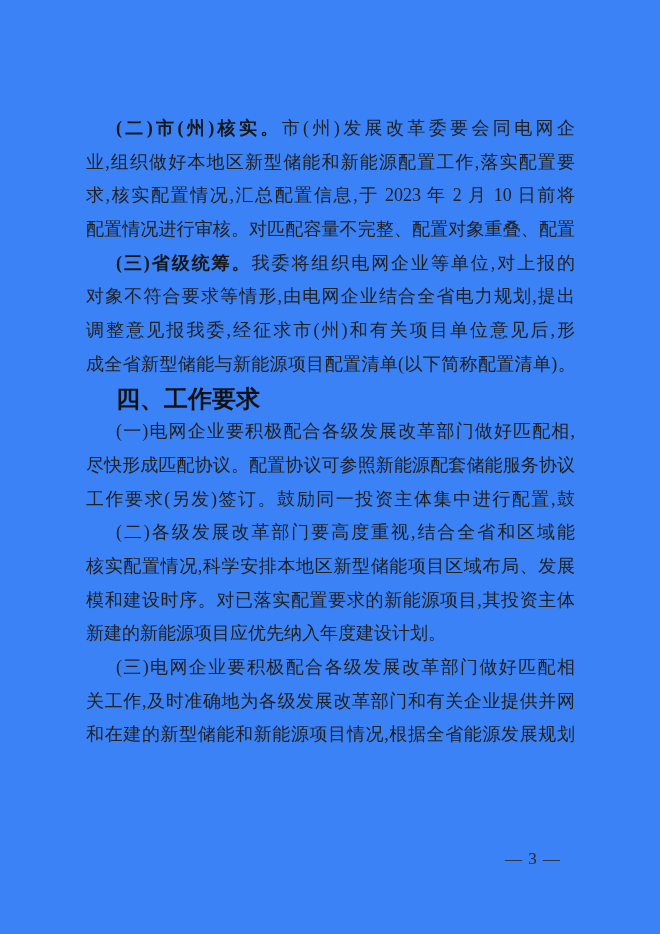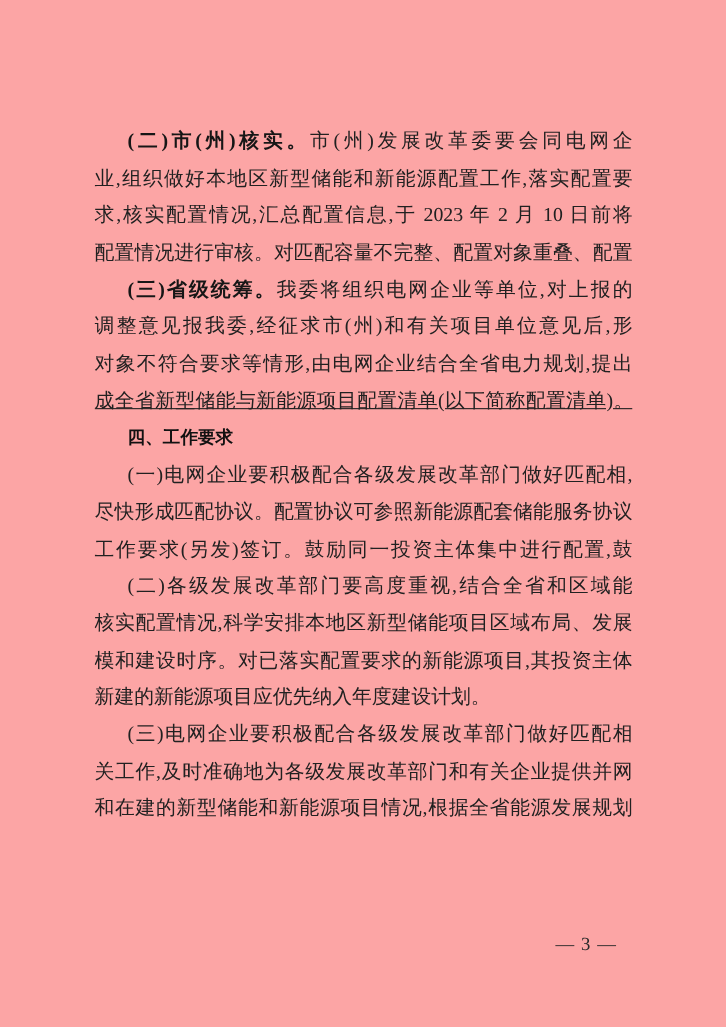--- a/index.html
+++ b/index.html
@@ -4,21 +4,21 @@
 <style>
   html, body {
     margin: 0;
     padding: 0;
     background: #e8e8e8;
   }
   .page {
     position: relative;
     width: 660px;
     height: 934px;
-    background: #fca5a5;
+    background: #3b82f6;
     overflow: hidden;
     font-family: "Liberation Serif", "DejaVu Serif", serif;
     color: #212121;
   }
   .content {
     position: absolute;
     left: 86px;
     top: 112px;
     width: 489px;
   }
@@ -33,30 +33,29 @@
   .line.justify {
     white-space: normal;
     text-align: justify;
     text-align-last: justify;
   }
   .line.indent {
     padding-left: 30px;
   }
   .line.tight {
     letter-spacing: -0.7px;
-    text-decoration: underline;
   }
   .line .lead-bold {
     font-weight: bold;
     color: #161616;
   }
   .line.heading {
     font-family: "Liberation Sans", "DejaVu Sans", sans-serif;
     font-weight: bold;
-    font-size: 16px;
+    font-size: 24px;
     color: #111111;
   }
   .page-footer {
     position: absolute;
     left: 86px;
     top: 849px;
     width: 489px;
     text-align: right;
     padding-right: 14px;
     box-sizing: border-box;
@@ -70,22 +69,22 @@
 
 <div class="page">
   <div class="content">
 
     <div class="line justify indent"><span class="lead-bold">(二)市(州)核实。</span><span>市(州)发展改革委要会同电网企</span></div>
     <div class="line justify">业,组织做好本地区新型储能和新能源配置工作,落实配置要</div>
     <div class="line justify">求,核实配置情况,汇总配置信息,于 2023 年 2 月 10 日前将</div>
 
     <div class="line justify">配置情况进行审核。对匹配容量不完整、配置对象重叠、配置</div>
     <div class="line justify indent"><span class="lead-bold">(三)省级统筹。</span><span>我委将组织电网企业等单位,对上报的</span></div>
+    <div class="line justify">对象不符合要求等情形,由电网企业结合全省电力规划,提出</div>
     <div class="line justify">调整意见报我委,经征求市(州)和有关项目单位意见后,形</div>
-    <div class="line justify">对象不符合要求等情形,由电网企业结合全省电力规划,提出</div>
     <div class="line justify tight">成全省新型储能与新能源项目配置清单(以下简称配置清单)。</div>
 
     <div class="line heading indent">四、工作要求</div>
 
     <div class="line justify indent">(一)电网企业要积极配合各级发展改革部门做好匹配相,</div>
     <div class="line justify">尽快形成匹配协议。配置协议可参照新能源配套储能服务协议</div>
     <div class="line justify">工作要求(另发)签订。鼓励同一投资主体集中进行配置,鼓</div>
 
     <div class="line justify indent">(二)各级发展改革部门要高度重视,结合全省和区域能</div>
     <div class="line justify">核实配置情况,科学安排本地区新型储能项目区域布局、发展规</div>

